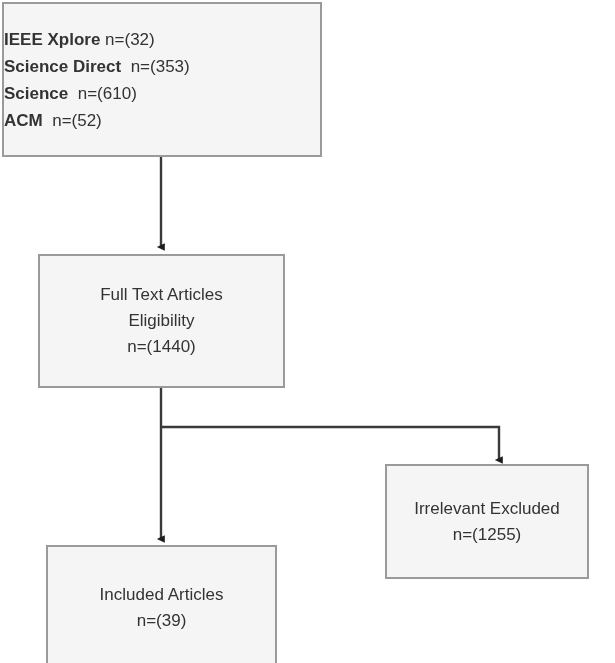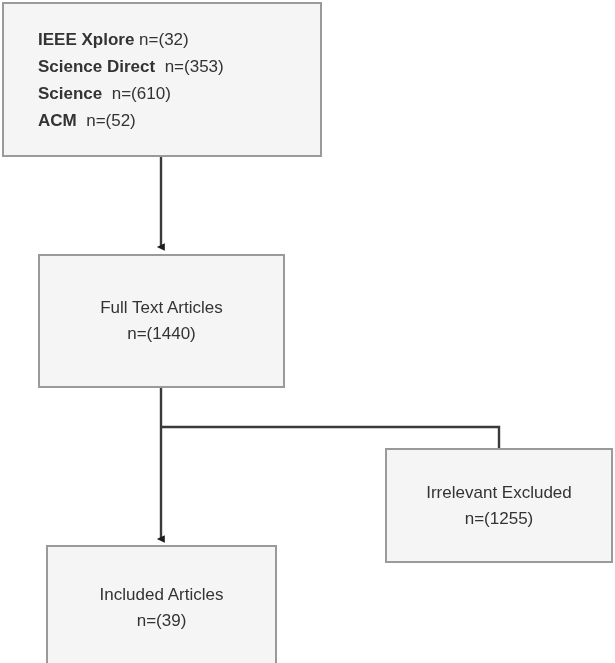--- a/index.html
+++ b/index.html
@@ -26,33 +26,32 @@
     display: flex;
     flex-direction: column;
     justify-content: center;
   }
   .node-sources {
     left: 2px;
     top: 2px;
     width: 320px;
     height: 155px;
     align-items: flex-start;
-    padding-left: 34px;
   }
   .node-fulltext {
     left: 38px;
     top: 254px;
     width: 247px;
     height: 134px;
     align-items: center;
   }
   .node-excluded {
     left: 385px;
-    top: 448px;
-    width: 228px;
+    top: 464px;
+    width: 204px;
     height: 115px;
     align-items: center;
   }
   .node-included {
     left: 46px;
     top: 545px;
     width: 231px;
     height: 125px;
     align-items: center;
   }
@@ -110,20 +109,21 @@
 
   <div class="node node-sources">
     <div class="src-line"><span class="lbl">IEEE Xplore</span> <span class="cnt">n=(32)</span></div>
     <div class="src-line"><span class="lbl">Science Direct</span>  <span class="cnt">n=(353)</span></div>
     <div class="src-line"><span class="lbl">Science</span>  <span class="cnt">n=(610)</span></div>
     <div class="src-line"><span class="lbl">ACM</span>  <span class="cnt">n=(52)</span></div>
   </div>
 
   <div class="node node-fulltext">
     <div class="node-line b">Full Text Articles</div>
+    <div class="node-line b">Eligibility</div>
     <div class="node-line n">n=(1440)</div>
   </div>
 
   <div class="node node-excluded">
     <div class="node-line b">Irrelevant Excluded</div>
     <div class="node-line n">n=(1255)</div>
   </div>
 
   <div class="node node-included">
     <div class="node-line b">Included Articles</div>

